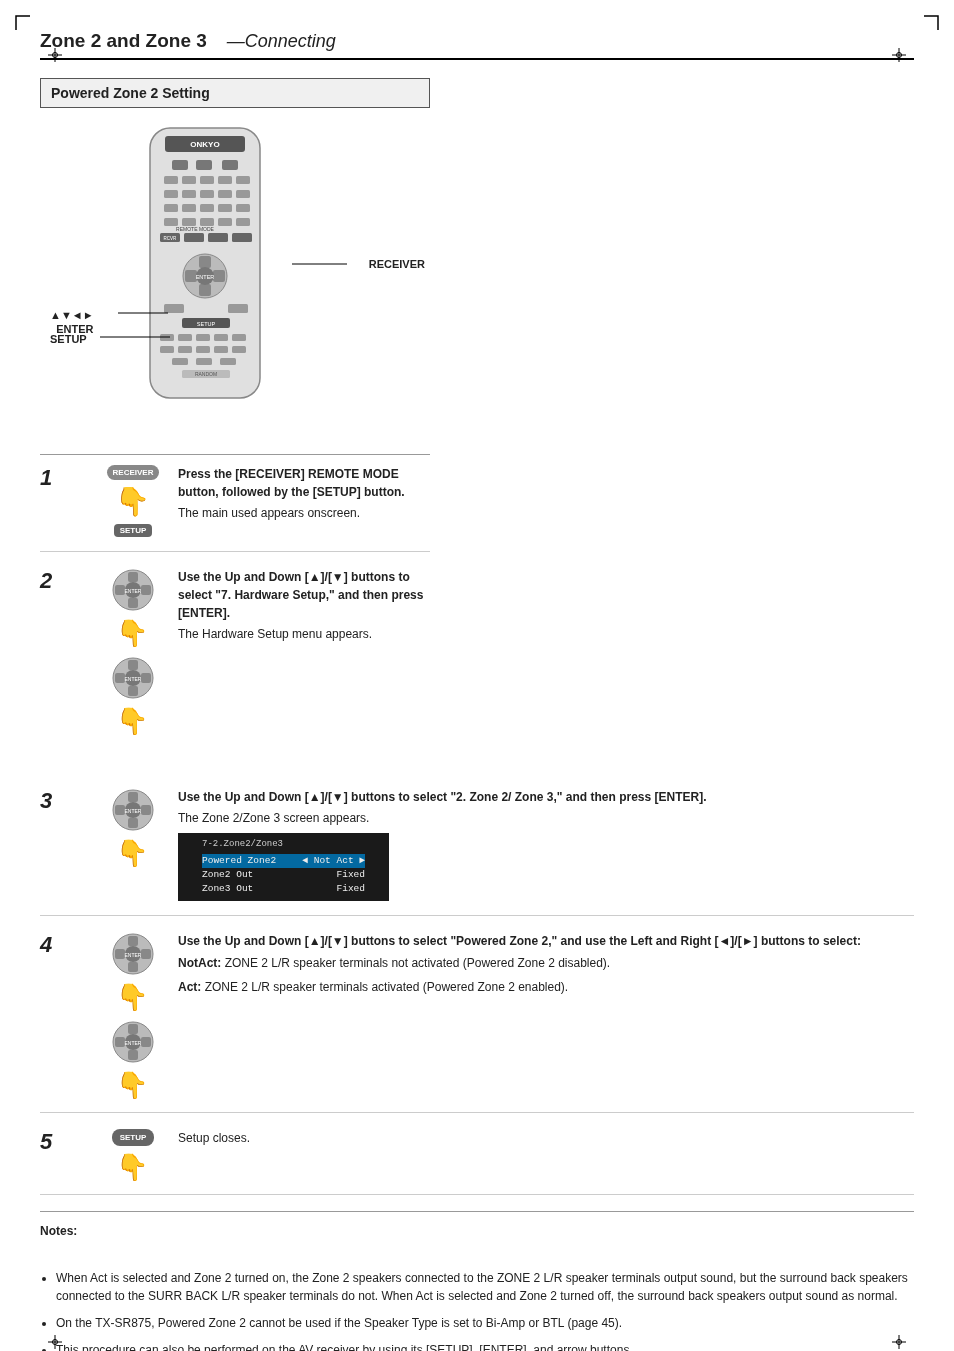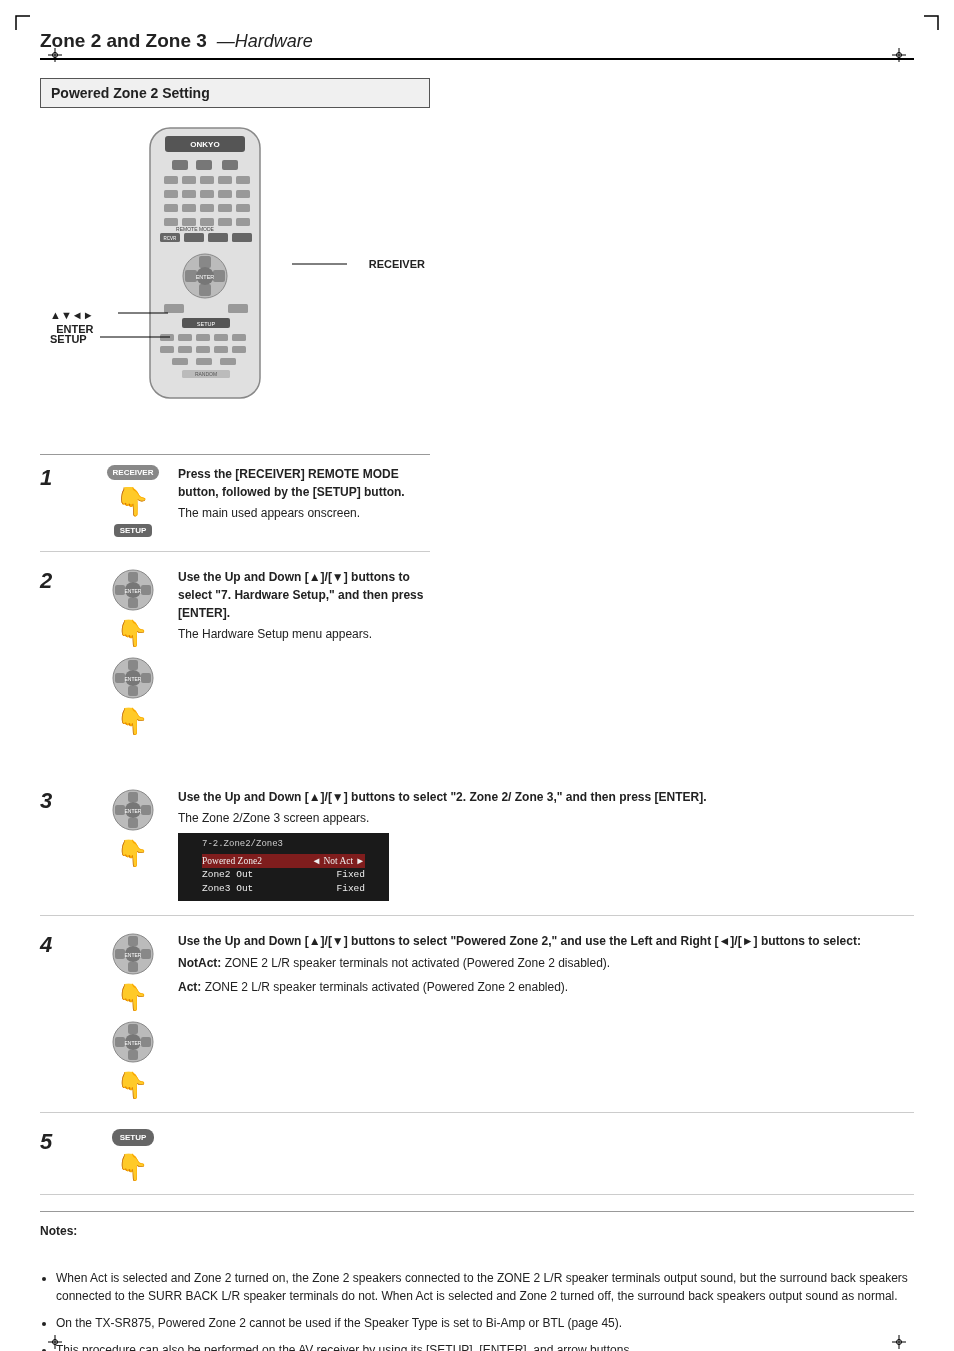--- a/index.html
+++ b/index.html
@@ -48,21 +48,21 @@
     .page-header {
       border-bottom: 2px solid #000;
       padding-bottom: 6px;
       margin-bottom: 18px;
       display: flex;
       align-items: baseline;
     }
     .page-header .title-main {
       font-size: 19px;
       font-weight: bold;
-      margin-right: 10px;
+      margin-right: 20px;
     }
     .page-header .title-sub {
       font-size: 18px;
       font-style: italic;
       font-weight: normal;
     }
 
     
     .content-cols {
       display: flex;
@@ -200,22 +200,21 @@
       font-size: 9px;
       margin-bottom: 2px;
       color: #ccc;
     }
     .onscreen-row {
       display: flex;
       justify-content: space-between;
       gap: 4px;
     }
     .highlight-row {
-      background: #7f1d1d;
-      font-family: Liberation Serif, serif;
+      background: #0369a1;
     }
 
     hr.section-hr {
       border: none;
       border-top: 1px solid #999;
       margin: 6px 0 10px 0;
     }
 
     
     .remote-graphic {
@@ -275,21 +274,21 @@
   <div class="cross-mark br">
     <svg viewBox="0 0 14 14">
         <line x1="7" y1="0" x2="7" y2="14" stroke="#000" stroke-width="1"></line>
         <line x1="0" y1="7" x2="14" y2="7" stroke="#000" stroke-width="1"></line>
         <circle cx="7" cy="7" r="2.5" fill="none" stroke="#000" stroke-width="1"></circle>
       </svg>
   </div>
 
   <div class="page-header">
     <span class="title-main">Zone 2 and Zone 3</span>
-    <span class="title-sub">—Hardware</span>
+    <span class="title-sub">—Connecting</span>
   </div>
 
   <div class="content-cols">
 
     <div class="col-left">
 
       
       <div class="section-box">Powered Zone 2 Setting</div>
 
       
@@ -547,20 +546,21 @@
           <div class="step-num">5</div>
         </div>
         <div class="step-img-col">
 
           <div style="background:#666; border-radius:8px; padding:4px 8px; font-size:8px; color:#fff; font-weight:bold; margin-bottom:4px; position:relative;">
             <span>SETUP</span>
           </div>
           <div style="font-size:26px; line-height:1;">👇</div>
         </div>
         <div class="step-text-col">
+          <div class="step-desc">Setup closes.</div>
         </div>
       </div>
 
       <hr class="section-hr">
 
       <div class="notes-section">
         <div class="notes-title">Notes:</div>
         <ul>
           <li>When Act is selected and Zone 2 turned on, the Zone 2 speakers connected to the ZONE 2 L/R speaker terminals output sound, but the surround back speakers connected to the SURR BACK L/R speaker terminals do not. When Act is selected and Zone 2 turned off, the surround back speakers output sound as normal.</li>
           <li>On the TX-SR875, Powered Zone 2 cannot be used if the Speaker Type is set to Bi-Amp or BTL (page 45).</li>

